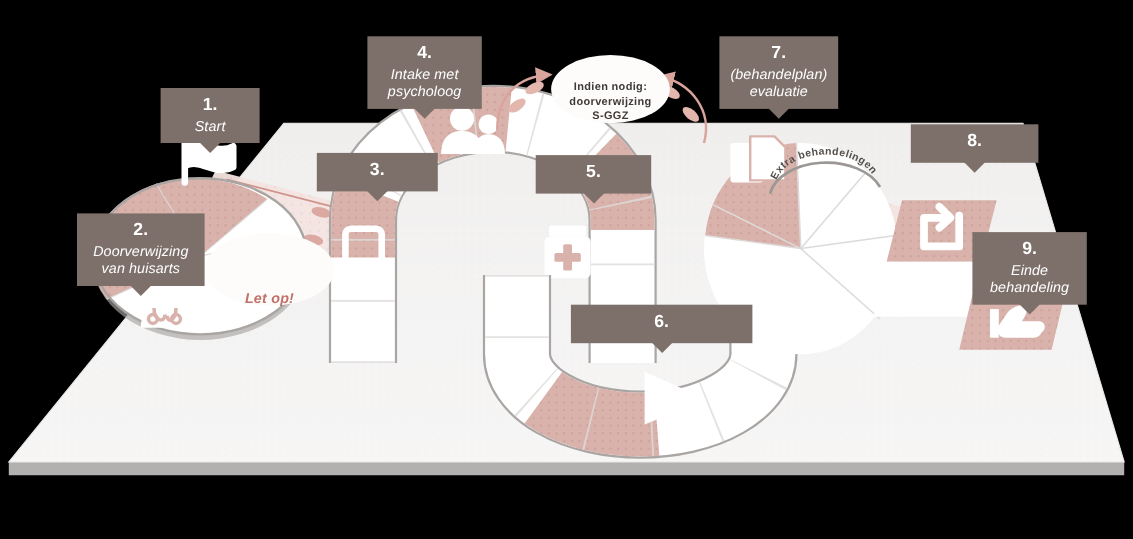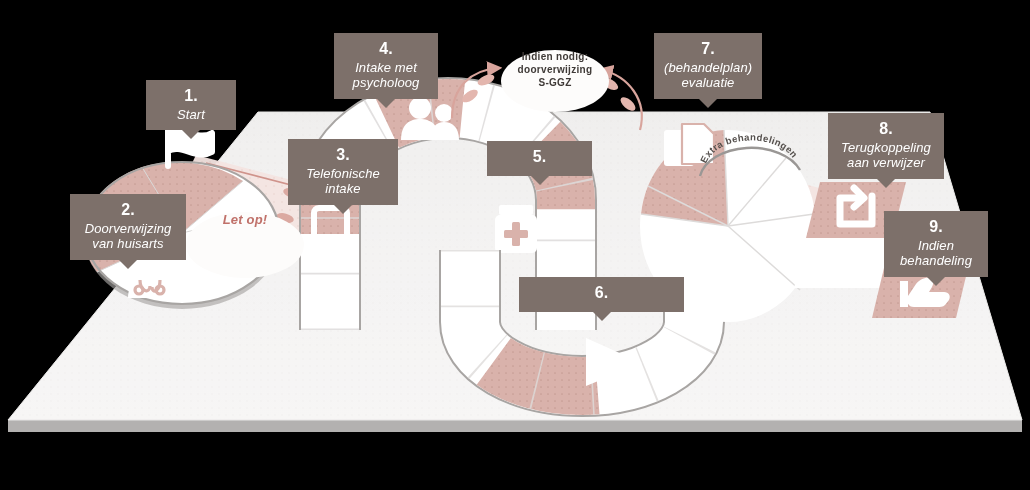--- a/index.html
+++ b/index.html
@@ -43,21 +43,21 @@
   .bubble{
     position:absolute;
     border-radius:50%;
     background:#fdfcfb;
     text-align:center;
     box-sizing:border-box;
     z-index:35;
     display:flex;
     flex-direction:column;
     align-items:center;
-    justify-content:flex-start;
+    justify-content:flex-end;
   }
   .bubble .b1{
     font-style:italic;font-weight:bold;color:#c0716a;
     font-size:13px;letter-spacing:.2px;
   }
   .bubble .b2{
     font-style:italic;color:#4a4440;font-size:10.5px;
     line-height:1.25;white-space:pre-line;letter-spacing:.1px;
   }
   .bubble .p1{
@@ -290,22 +290,20 @@
 
   <div class="callout" style="left:70px;top:194px;width:116px;">
     <span class="num">2.</span>
     <span class="txt">Doorverwijzing
 van huisarts</span>
     <span class="tail tail-c"></span>
   </div>
 
   <div class="callout" style="left:288px;top:139px;width:110px;">
     <span class="num">3.</span>
-    <span class="txt">Telefonische
-intake</span>
     <span class="tail tail-c"></span>
   </div>
 
   <div class="callout" style="left:334px;top:33px;width:104px;">
     <span class="num">4.</span>
     <span class="txt">Intake met
 psycholoog</span>
     <span class="tail tail-c"></span>
   </div>
 
@@ -321,28 +319,26 @@
 
   <div class="callout" style="left:654px;top:33px;width:108px;">
     <span class="num">7.</span>
     <span class="txt">(behandelplan)
 evaluatie</span>
     <span class="tail tail-c"></span>
   </div>
 
   <div class="callout" style="left:828px;top:113px;width:116px;">
     <span class="num">8.</span>
-    <span class="txt">Terugkoppeling
-aan verwijzer</span>
     <span class="tail tail-c"></span>
   </div>
 
   <div class="callout" style="left:884px;top:211px;width:104px;">
     <span class="num">9.</span>
-    <span class="txt">Indien
+    <span class="txt">Einde
 behandeling</span>
     <span class="tail tail-c"></span>
   </div>
 
   <div class="bubble" style="left:186px;top:212px;width:118px;height:66px;">
     <span class="b1">Let op!</span>
   </div>
 
   <div class="bubble" style="left:501px;top:50px;width:108px;height:62px;">
     <span class="p1">Indien nodig:

